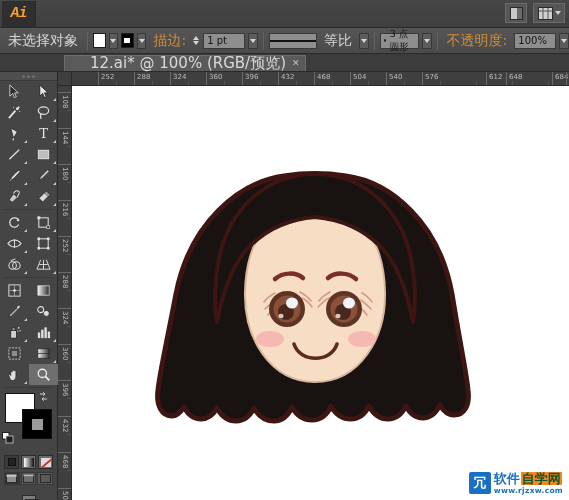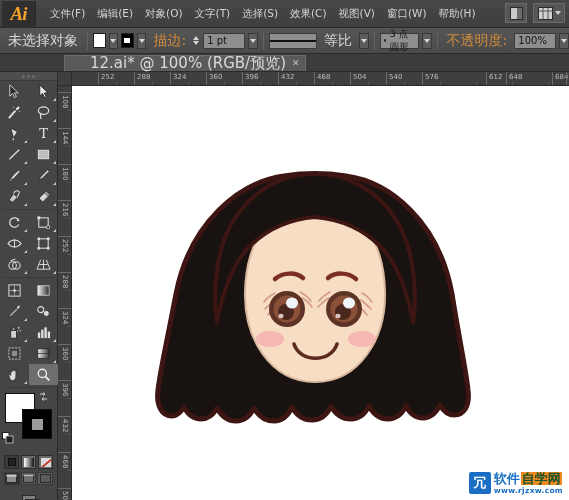--- a/index.html
+++ b/index.html
@@ -18,22 +18,22 @@
     border-bottom: 1px solid #2a2a2a;
     display: flex; align-items: center;
   }
   .ai-logo {
     width: 34px; height: 26px; margin-left: 2px;
     display: flex; align-items: center; justify-content: center;
     background: #2f2f2f;
     border-right: 1px solid #2a2a2a;
   }
   .ai-logo span {
-    color: #f7a12a; font-weight: bold; font-size: 19px;
-    font-family: Liberation Serif, serif;
+    color: #f7a12a; font-weight: bold; font-size: 15px;
+    font-family: Liberation Mono, monospace;
     font-style: italic; letter-spacing: -1px;
   }
   .menu-items { display: flex; align-items: center; margin-left: 8px; }
   .menu-item {
     color: #d2d2d2; font-size: 10.5px; padding: 4px 6px;
     white-space: nowrap; cursor: default;
   }
   .menubar-right {
     position: absolute; right: 4px; top: 3px;
     display: flex; align-items: center; gap: 6px;
@@ -228,31 +228,20 @@
   .wm-url { color:#1a6fc4; font-size:7.5px; font-weight:bold; margin-top:2px; letter-spacing:0.3px; }
 </style>
 </head>
 <body>
 
 <div id="app">
 
   <div class="menubar">
     <div class="ai-logo">
       <span>Ai</span>
-    </div>
-    <div class="menu-items">
-      <div class="menu-item">文件(F)</div>
-      <div class="menu-item">编辑(E)</div>
-      <div class="menu-item">对象(O)</div>
-      <div class="menu-item">文字(T)</div>
-      <div class="menu-item">选择(S)</div>
-      <div class="menu-item">效果(C)</div>
-      <div class="menu-item">视图(V)</div>
-      <div class="menu-item">窗口(W)</div>
-      <div class="menu-item">帮助(H)</div>
     </div>
     <div class="menubar-right">
       <div class="mb-icon-btn">
         <svg class="glyph" width="13" height="13" viewBox="0 0 13 13">
           <rect x="0.5" y="0.5" width="12" height="12" fill="#c9c9c9" stroke="#2a2a2a"></rect>
           <rect x="7" y="1" width="5" height="11" fill="#6b6b6b"></rect>
         </svg>
       </div>
       <div class="mb-wide">
         <svg class="glyph" width="15" height="13" viewBox="0 0 15 13">

